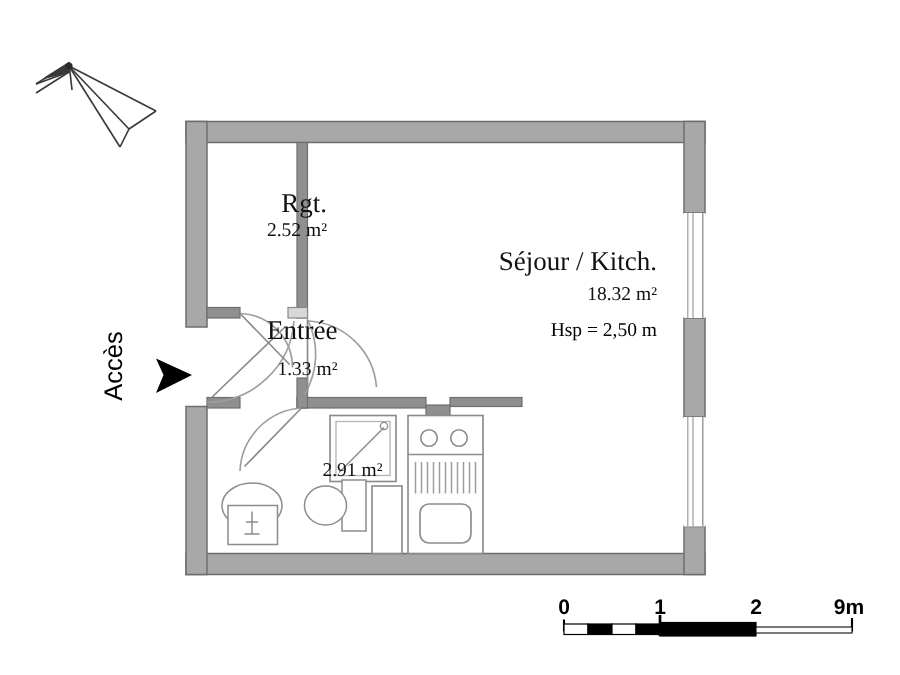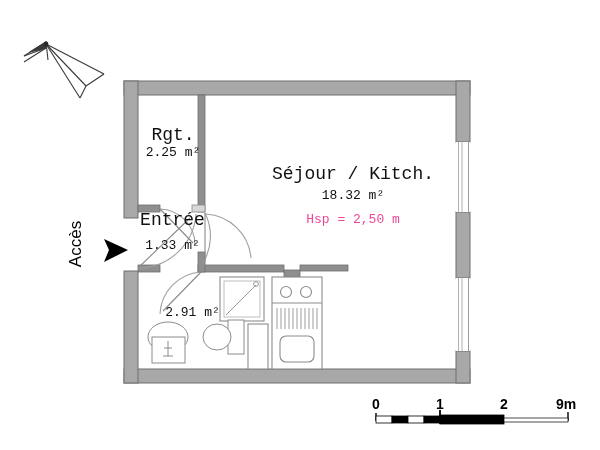--- a/index.html
+++ b/index.html
@@ -19,37 +19,37 @@
   }
   #plan-svg {
     position: absolute;
     left: 0;
     top: 0;
     width: 600px;
     height: 450px;
   }
   .room-label {
     position: absolute;
-    font-family: Liberation Mono, monospace;
+    font-family: Liberation Serif, serif;
     color: #000000;
     white-space: nowrap;
-    text-align: center;
+    text-align: right;
     line-height: 1.1;
   }
   .room-name {
     font-size: 18px;
     color: #111111;
   }
   .room-area {
     font-size: 13px;
     color: #111111;
   }
   .room-hsp {
     font-size: 13px;
-    color: #ec4899;
+    color: #000000;
   }
   .lbl-rgt       { left: 128px; top: 126px; width: 90px; }
   .lbl-sejour    { left: 268px; top: 165px; width: 170px; }
   .lbl-entree    { left: 120px; top: 211px; width: 105px; }
   .lbl-sde       { left: 130px; top: 302px; width: 125px; }
 
   .acces-wrap {
     position: absolute;
     left: 58px;
     top: 196px;
@@ -251,21 +251,21 @@
       <rect x="424" y="416" width="16" height="7" fill="#000000" stroke="#000000" stroke-width="0.8"></rect>
 
       <rect x="440" y="415" width="64" height="9" fill="#000000" stroke="#000000" stroke-width="0.8"></rect>
 
       <rect x="504" y="418" width="64" height="4" fill="#ffffff" stroke="#000000" stroke-width="0.7"></rect>
     </g>
   </svg>
 
   <div class="room-label lbl-rgt">
     <div class="room-name">Rgt.</div>
-    <div class="room-area">2.25 m²</div>
+    <div class="room-area">2.52 m²</div>
   </div>
 
   <div class="room-label lbl-sejour">
     <div class="room-name">Séjour / Kitch.</div>
     <div class="room-area" style="margin-top:4px">18.32 m²</div>
     <div class="room-hsp" style="margin-top:10px">Hsp = 2,50 m</div>
   </div>
 
   <div class="room-label lbl-entree">
     <div class="room-name">Entrée</div>

